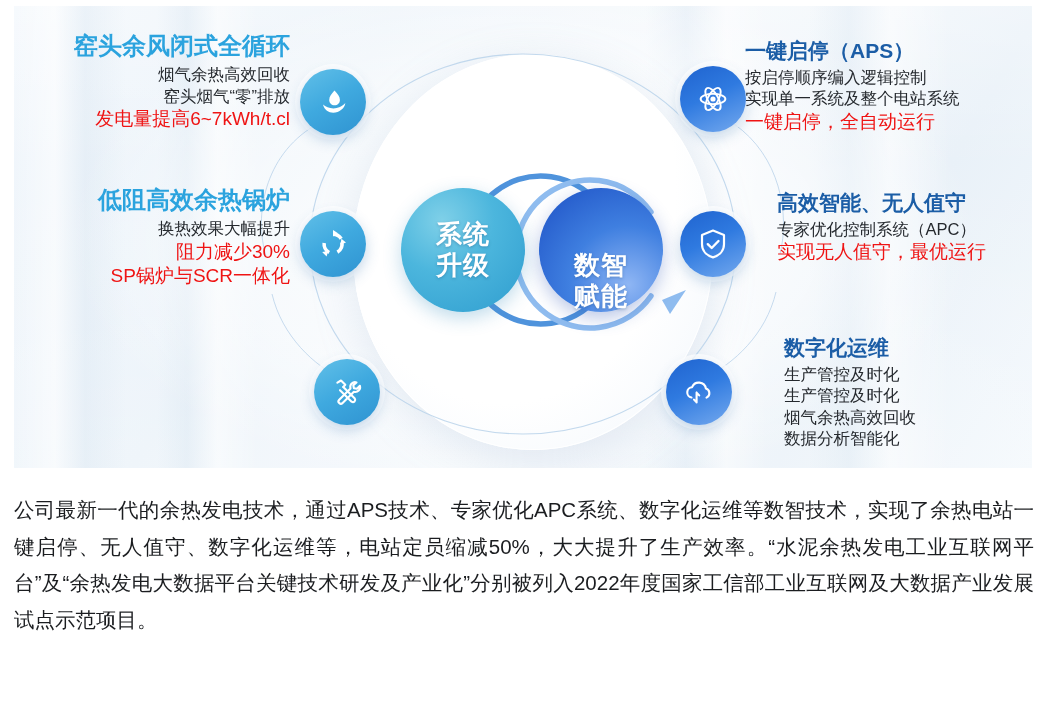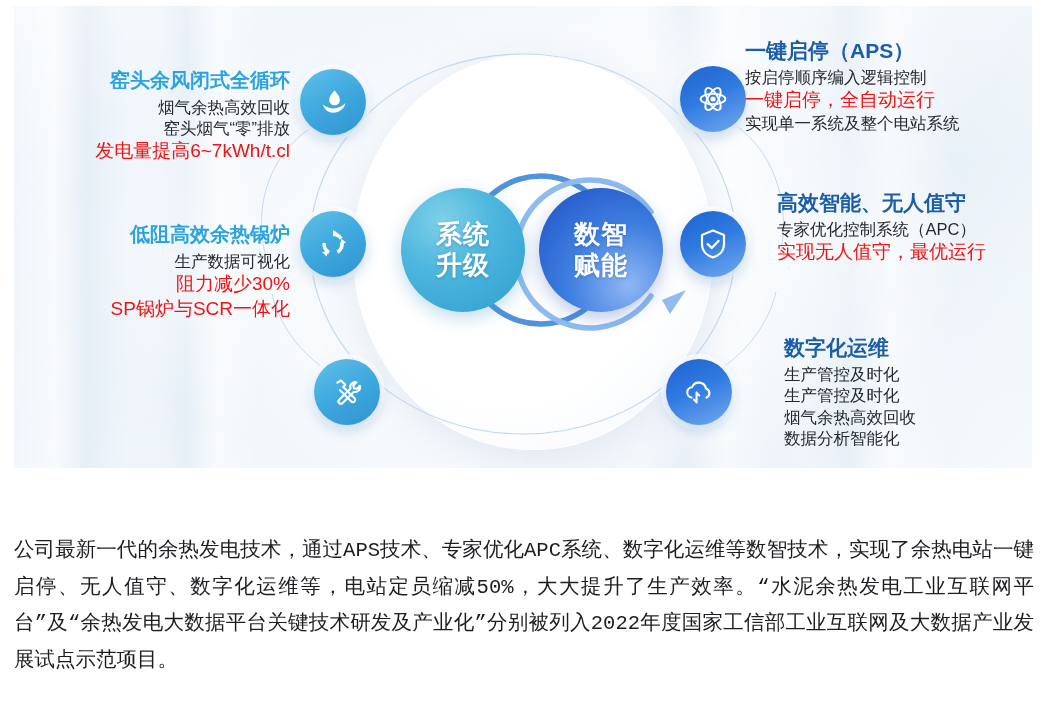--- a/index.html
+++ b/index.html
@@ -50,21 +50,21 @@
   .bubble.cyan{background:linear-gradient(150deg,#62c0e8 0%,#3fa9df 48%,#2f93d1 100%);}
   .bubble.blue{background:linear-gradient(155deg,#1f63cf 0%,#2f7ae0 45%,#74a9ee 100%);}
   .bubble svg{display:block;}
 
   
   .blk{position:absolute;}
   .blk .h{font-weight:bold;line-height:1.18;white-space:nowrap;}
   .blk .ln{font-weight:normal;line-height:1.30;white-space:nowrap;}
   .blk.left{text-align:right;}
   .blk.right{text-align:left;}
-  .blk.left .h{color:#2ba3de;font-size:20px;margin-bottom:4px;margin-top:37px;}
+  .blk.left .h{color:#2ba3de;font-size:24px;margin-bottom:4px;}
   .blk.right .h{color:#1b5da6;font-size:21px;margin-bottom:3px;}
   .blk .ln.dark{color:#25292e;font-size:16.5px;}
   .blk .ln.red{color:#ef1414;font-size:19px;}
 
   
   .core{
     position:absolute;border-radius:50%;
     display:flex;align-items:center;justify-content:center;
     color:#fff;font-weight:bold;font-size:26px;line-height:1.20;text-align:center;
     letter-spacing:1px;
@@ -72,29 +72,29 @@
   }
   .core.left{
     left:387px;top:182px;width:124px;height:124px;
     background:radial-gradient(circle at 33% 26%,#7fd0e8 0%,#4cb6dd 42%,#2f9dcf 100%);
     box-shadow:0 6px 18px rgba(50,140,190,.30);
   }
   .core.right{
     left:525px;top:182px;width:124px;height:124px;
     background:radial-gradient(circle at 72% 78%,#8fb6f4 0%,#3f7fe0 45%,#1c4fc4 100%);
     box-shadow:0 6px 18px rgba(40,80,180,.32);
+    align-items:flex-end;
   }
 
   
   #para{
     position:absolute;left:14px;top:492px;width:1020px;
     font-size:20.5px;line-height:36.5px;color:#1b1d20;
-    font-family:Liberation Mono, monospace;
+    font-family:Liberation Sans, sans-serif;
     text-align:justify;
-    margin-top:41px;
   }
   #para p{margin:0;}
 </style>
 </head>
 <body>
 
 <div id="infographic">
   <div class="bg-bands"></div>
   <div class="bg-haze"></div>
 
@@ -180,31 +180,31 @@
 
   <div class="blk left" style="left:30px;top:26px;width:246px;">
     <div class="h">窑头余风闭式全循环</div>
     <div class="ln dark">烟气余热高效回收</div>
     <div class="ln dark">窑头烟气“零”排放</div>
     <div class="ln red">发电量提高6~7kWh/t.cl</div>
   </div>
 
   <div class="blk left" style="left:30px;top:180px;width:246px;">
     <div class="h">低阻高效余热锅炉</div>
-    <div class="ln dark">生产数据可视化</div>
+    <div class="ln dark">换热效果大幅提升</div>
     <div class="ln red">阻力减少30%</div>
     <div class="ln red">SP锅炉与SCR一体化</div>
   </div>
 
 
   <div class="blk right" style="left:731px;top:33px;width:290px;">
     <div class="h">一键启停（APS）</div>
     <div class="ln dark">按启停顺序编入逻辑控制</div>
+    <div class="ln dark">实现单一系统及整个电站系统</div>
     <div class="ln red">一键启停，全自动运行</div>
-    <div class="ln dark">实现单一系统及整个电站系统</div>
   </div>
 
   <div class="blk right" style="left:763px;top:185px;width:280px;">
     <div class="h">高效智能、无人值守</div>
     <div class="ln dark">专家优化控制系统（APC）</div>
     <div class="ln red">实现无人值守，最优运行</div>
   </div>
 
   <div class="blk right" style="left:731px;top:330px;width:280px;margin-left:39px;">
     <div class="h">数字化运维</div>

